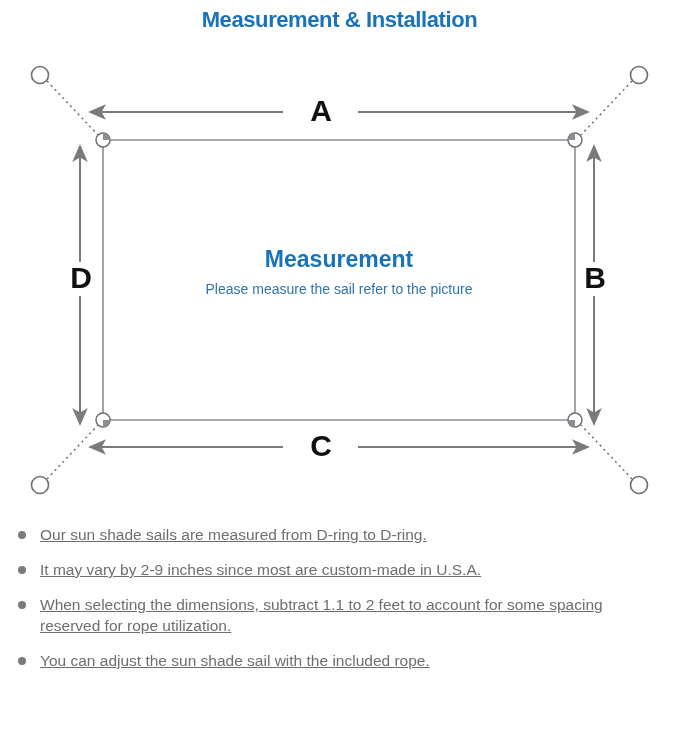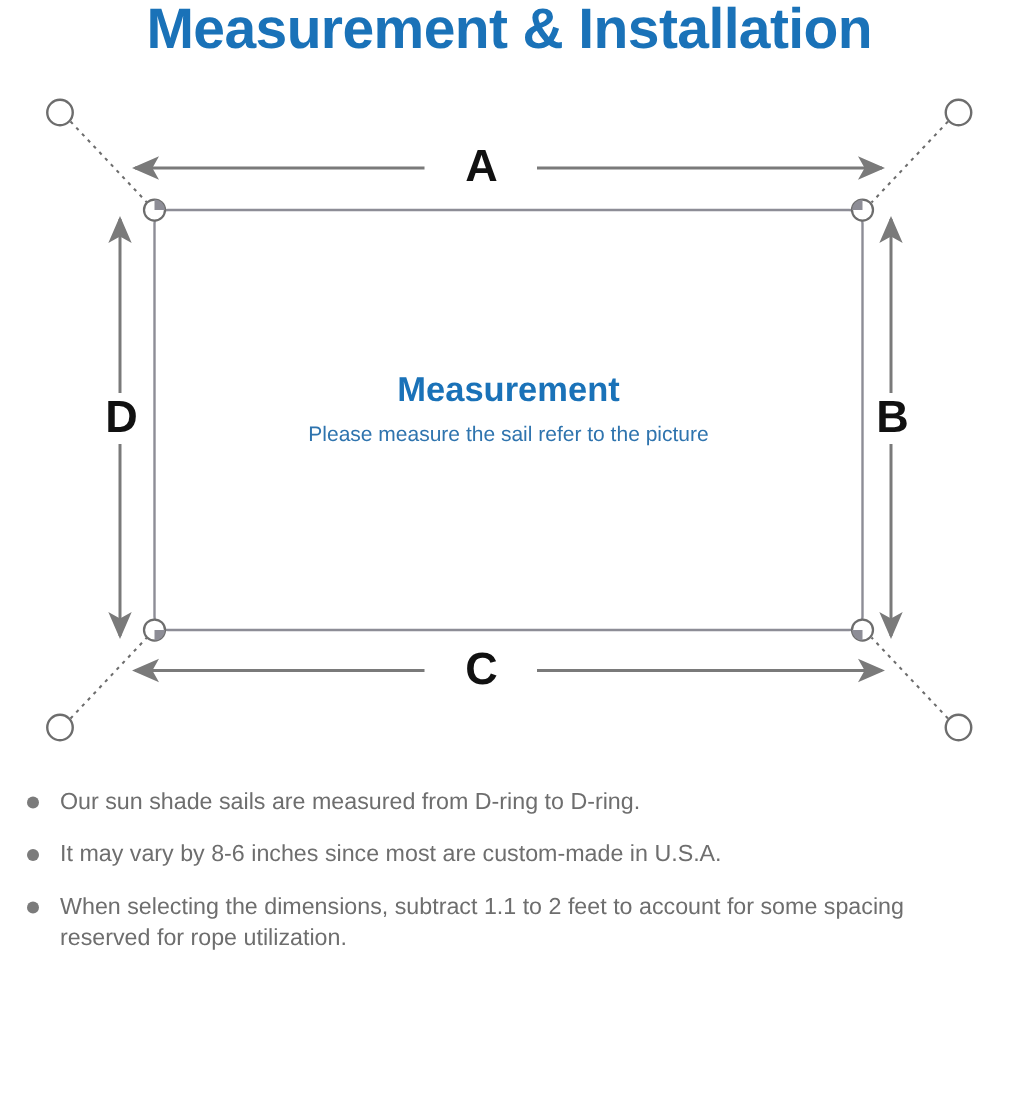--- a/index.html
+++ b/index.html
@@ -17,21 +17,21 @@
     color: #6f6f6f;
   }
 
   
   #page-title {
     position: absolute;
     top: 0px;
     left: 0;
     width: 679px;
     text-align: center;
-    font-size: 38px;
+    font-size: 22px;
     font-weight: bold;
     letter-spacing: -0.4px;
     color: #1a72b8;
     line-height: 40px;
     white-space: nowrap;
   }
 
   
   #diagram-area {
     position: absolute;
@@ -77,20 +77,21 @@
     margin: 0;
     list-style: none;
   }
   .note-item {
     position: relative;
     padding-left: 30px;
     margin: 0 18px 14px 10px;
     font-size: 15.5px;
     line-height: 21px;
     color: #6e6e6e;
+    text-decoration: underline;
   }
   .note-bullet {
     position: absolute;
     left: 8px;
     top: 7px;
     width: 8px;
     height: 8px;
     border-radius: 50%;
     background: #7b7b7b;
   }
@@ -172,19 +173,23 @@
   </svg>
 </div>
 
 <ul id="notes-list">
   <li class="note-item">
     <span class="note-bullet"></span>
     <span class="note-text">Our sun shade sails are measured from D-ring to D-ring.</span>
   </li>
   <li class="note-item">
     <span class="note-bullet"></span>
-    <span class="note-text">It may vary by 8-6 inches since most are custom-made in U.S.A.</span>
+    <span class="note-text">It may vary by 2-9 inches since most are custom-made in U.S.A.</span>
   </li>
   <li class="note-item">
     <span class="note-bullet"></span>
     <span class="note-text">When selecting the dimensions, subtract 1.1 to 2 feet to account for some spacing reserved for rope utilization.</span>
   </li>
+  <li class="note-item">
+    <span class="note-bullet"></span>
+    <span class="note-text">You can adjust the sun shade sail with the included rope.</span>
+  </li>
 </ul>
 
 </body></html>

